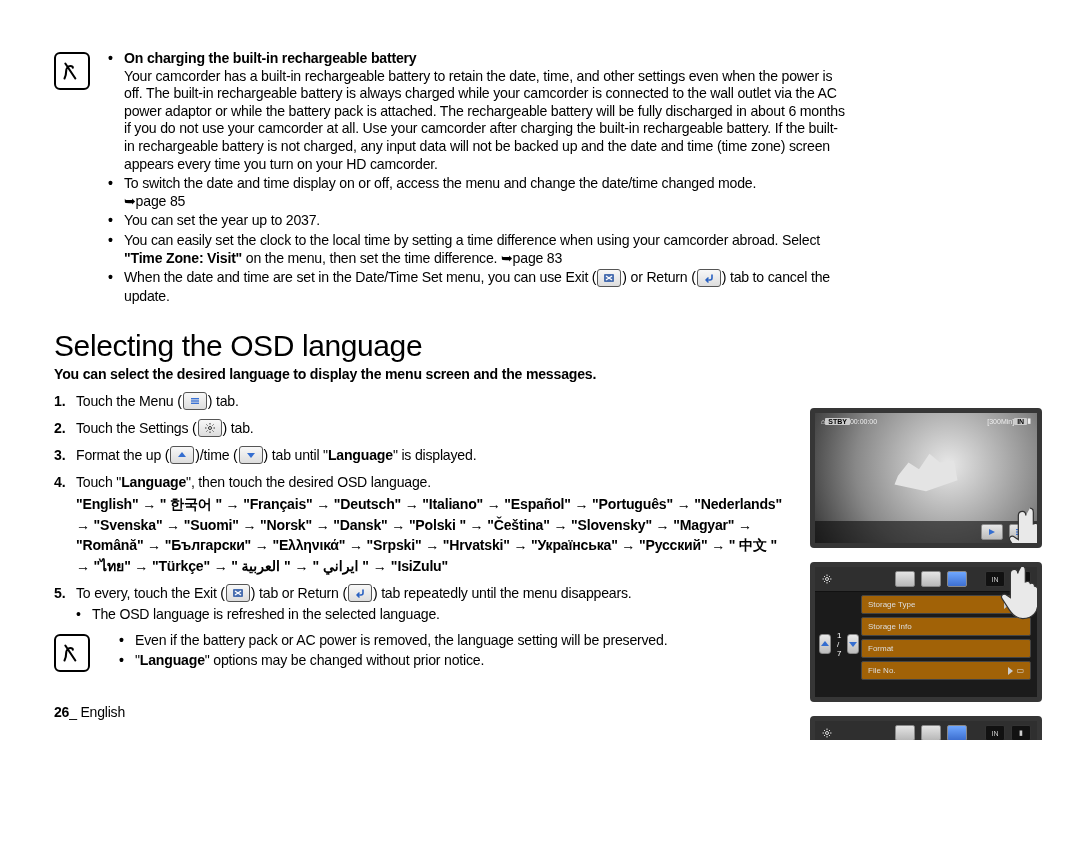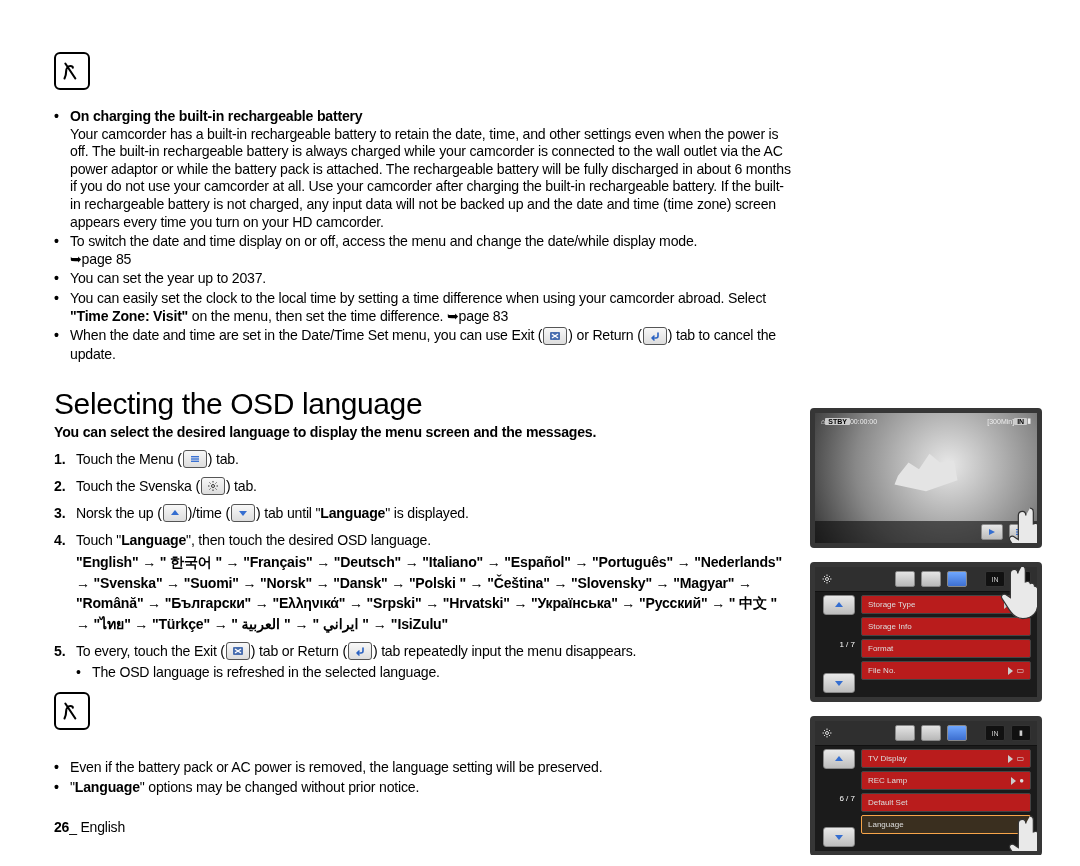--- a/index.html
+++ b/index.html
@@ -13,21 +13,20 @@
   }
   .page {
     padding: 50px 54px 20px 54px;
     box-sizing: border-box;
     position: relative;
   }
   .note-row {
     display: flex;
     align-items: flex-start;
     gap: 18px;
-    flex-direction: column;
   }
   .note-icon {
     width: 32px; height: 34px;
     border: 2px solid #000;
     border-radius: 6px;
     display: flex;
     align-items: center;
     justify-content: center;
     flex-shrink: 0;
     font-weight: bold;
@@ -82,21 +81,21 @@
     border-radius: 3px;
     background: linear-gradient(#f8f8f8,#ddd);
     vertical-align: middle;
     font-size: 11px;
     margin: 0 1px;
     position: relative;
     top:-1px;
   }
   .icon-inline svg { display:block; }
   .lang-chain { line-height: 1.45; font-weight: bold; }
-  .footer { margin-top: 20px; font-size: 14px; letter-spacing:-0.2px;}
+  .footer { margin-top: 32px; font-size: 14px; letter-spacing:-0.2px;}
   .footer .pg { font-weight: bold; }
   .left-col { width: 740px; }
   
   .screens {
     position: absolute;
     right: 38px;
     top: 408px;
     width: 232px;
     display: flex;
     flex-direction: column;
@@ -111,29 +110,29 @@
     overflow: hidden;
     color:#fff;
     font-size:8px;
   }
   .screen .topbar {
     background:#2f2f2f; height:24px; display:flex; align-items:center; padding:0 6px; gap:6px;
     border-bottom:1px solid #111;
   }
   .screen .sidebar {
     position:absolute; left:4px; top:28px; bottom:4px; width:36px;
-    display:flex; flex-direction:column; gap:3px; align-items:flex-end;
+    display:flex; gap:3px; align-items:center;
   }
   .tab-btn { width:30px; height:18px; border:1px solid #888; border-radius:3px;
     background: linear-gradient(#e9e9e9,#bdbdbd); display:flex; align-items:center; justify-content:center; }
   .screen .main {
     position:absolute; left:46px; right:6px; top:28px; bottom:6px;
     display:flex; flex-direction:column; gap:3px;
   }
-  .mrow { background:#b91c1c; height:17px; display:flex; align-items:center; padding:0 6px;
+  .mrow { background:#a16207; height:17px; display:flex; align-items:center; padding:0 6px;
     justify-content:space-between; border:1px solid #444; border-radius:2px; font-family:Arial; font-size:8px; color:#ddd;}
   .mrow.sel { border-color:#f7a54a; background:#3a2f1f; }
   .tri { width:0;height:0;border-left:5px solid #ccc;border-top:4px solid transparent;border-bottom:4px solid transparent; }
   .hand {
     position:absolute; right:-18px; bottom:-20px;
     width:50px; height:60px;
   }
   .screen1-img {
     position:absolute; inset:0;
     background: radial-gradient(circle at 60% 40%, #e8e8e8 0%, #888 60%, #333 100%);
@@ -170,21 +169,21 @@
           <path d="M4 3l12 18M3 21c2-4 2-6 2-9 0-3 2-6 5-6 2 0 3 1 3 2" fill="none" stroke="#000" stroke-width="2.5" stroke-linecap="round"></path>
         </svg>
     </div>
     <div class="left-col">
       <ul class="bullets">
         <li>
           <b>On charging the built-in rechargeable battery</b><br>
           <span>Your camcorder has a built-in rechargeable battery to retain the date, time, and other settings even when the power is off. The built-in rechargeable battery is always charged while your camcorder is connected to the wall outlet via the AC power adaptor or while the battery pack is attached. The rechargeable battery will be fully discharged in about 6 months if you do not use your camcorder at all. Use your camcorder after charging the built-in rechargeable battery. If the built-in rechargeable battery is not charged, any input data will not be backed up and the date and time (time zone) screen appears every time you turn on your HD camcorder.</span>
         </li>
         <li>
-          <span>To switch the date and time display on or off, access the menu and change the date/while display mode.</span><br>
+          <span>To switch the date and time display on or off, access the menu and change the date/time changed mode.</span><br>
           <span>➥page 85</span>
         </li>
         <li>You can set the year up to 2037.</li>
         <li>
           <span>You can easily set the clock to the local time by setting a time difference when using your camcorder abroad. Select </span><b>"Time Zone: Visit"</b><span> on the menu, then set the time difference. ➥page 83</span>
         </li>
         <li>
           <span>When the date and time are set in the Date/Time Set menu, you can use Exit (</span><span class="icon-inline">
               <svg width="12" height="10">
                 <rect x="1" y="1" width="10" height="8" rx="1" fill="#4a6fb0"></rect>
@@ -208,29 +207,29 @@
       <li>
         <span>Touch the Menu (</span><span class="icon-inline">
             <svg width="12" height="10">
               <rect x="2" y="2" width="8" height="1.4" fill="#3a72d4"></rect>
               <rect x="2" y="4.3" width="8" height="1.4" fill="#3a72d4"></rect>
               <rect x="2" y="6.6" width="8" height="1.4" fill="#3a72d4"></rect>
             </svg>
           </span><span>) tab.</span>
       </li>
       <li>
-        <span>Touch the Svenska (</span><span class="icon-inline">
+        <span>Touch the Settings (</span><span class="icon-inline">
             <svg width="12" height="12" viewBox="0 0 24 24">
               <circle cx="12" cy="12" r="3" fill="none" stroke="#333" stroke-width="2"></circle>
               <path d="M12 2v3M12 19v3M2 12h3M19 12h3M5 5l2 2M17 17l2 2M19 5l-2 2M7 17l-2 2" stroke="#333" stroke-width="2"></path>
             </svg>
           </span><span>) tab.</span>
       </li>
       <li>
-        <span>Norsk the up (</span><span class="icon-inline">
+        <span>Format the up (</span><span class="icon-inline">
             <svg width="12" height="10">
               <path d="M6 2l4 5H2z" fill="#356ed0"></path>
             </svg>
           </span><span>)/time (</span><span class="icon-inline">
             <svg width="12" height="10">
               <path d="M6 8L2 3h8z" fill="#356ed0"></path>
             </svg>
           </span><span>) tab until "</span><b>Language</b><span>" is displayed.</span>
       </li>
       <li>
@@ -240,21 +239,21 @@
       <li>
         <span>To every, touch the Exit (</span><span class="icon-inline">
             <svg width="12" height="10">
               <rect x="1" y="1" width="10" height="8" rx="1" fill="#4a6fb0"></rect>
               <path d="M3 3l6 4M9 3l-6 4" stroke="#fff" stroke-width="1.4"></path>
             </svg>
           </span><span>) tab or Return (</span><span class="icon-inline">
             <svg width="14" height="10">
               <path d="M10 2v3a2 2 0 0 1-2 2H4m0 0l2-2m-2 2l2 2" fill="none" stroke="#2a62c2" stroke-width="1.6" stroke-linecap="round"></path>
             </svg>
-          </span><span>) tab repeatedly input the menu disappears.</span>
+          </span><span>) tab repeatedly until the menu disappears.</span>
         <div class="sub-bullet">The OSD language is refreshed in the selected language.</div>
       </li>
     </ol>
   </div>
 
   <div class="note-row" style="margin-top:6px;gap:29px;">
     <div class="note-icon">
       <svg viewBox="0 0 24 24">
           <path d="M4 3l12 18M3 21c2-4 2-6 2-9 0-3 2-6 5-6 2 0 3 1 3 2" fill="none" stroke="#000" stroke-width="2.5" stroke-linecap="round"></path>
         </svg>

